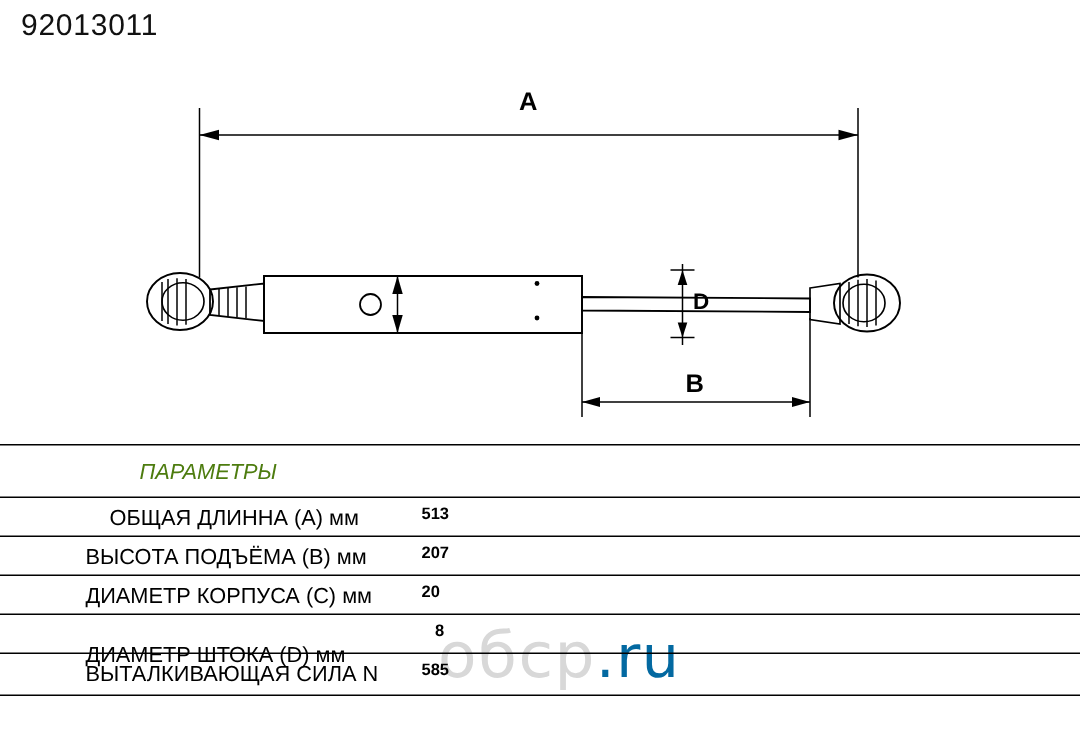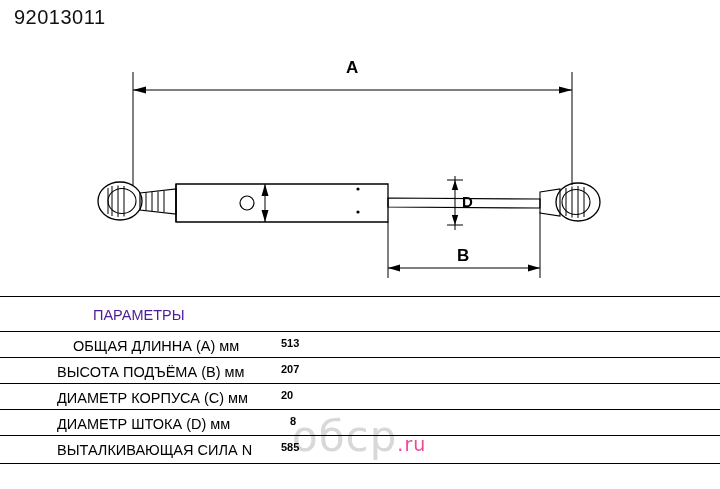--- a/index.html
+++ b/index.html
@@ -44,35 +44,36 @@
     position: absolute;
     left: 292px;
     top: 412px;
     font-size: 42px;
     font-family: "DejaVu Sans", sans-serif;
     color: #d8d8d8;
     letter-spacing: 1px;
     user-select: none;
   }
   .watermark .ru {
-    font-size: 19px;
-    color: #ec4899;
+    font-size: 39px;
+    color: #0369a1;
   }
   .params {
     position: absolute;
     left: 0;
     top: 296px;
     width: 720px;
   }
   .params-title {
     position: absolute;
     left: 93px;
     top: 11px;
     font-size: 14.5px;
-    color: #4c1d95;
+    color: #4d7c0f;
+    font-style: italic;
   }
   .param-row {
     position: absolute;
     left: 0;
     width: 720px;
     height: 25px;
   }
   .param-label {
     position: absolute;
     left: 57px;
@@ -183,21 +184,21 @@
     </div>
     <div class="hline" style="top:87px;"></div>
 
     <div class="param-row" style="top:88px;text-align:right;">
       <span class="param-label" style="top:6px;">ДИАМЕТР КОРПУСА  (C)  мм</span>
       <span class="param-value" style="top:5px;">20</span>
     </div>
     <div class="hline" style="top:113px;"></div>
 
     <div class="param-row" style="top:114px;">
-      <span class="param-label" style="top:6px;text-align:center;">ДИАМЕТР ШТОКА  (D)   мм</span>
+      <span class="param-label" style="top:19px;text-align:center;">ДИАМЕТР ШТОКА  (D)   мм</span>
       <span class="param-value" style="top:5px; left:290px;">8</span>
     </div>
     <div class="hline" style="top:139px;"></div>
 
     <div class="param-row" style="top:140px;">
       <span class="param-label" style="top:6px;">ВЫТАЛКИВАЮЩАЯ СИЛА  N</span>
       <span class="param-value" style="top:5px;">585</span>
     </div>
     <div class="hline" style="top:167px;"></div>
   </div>

